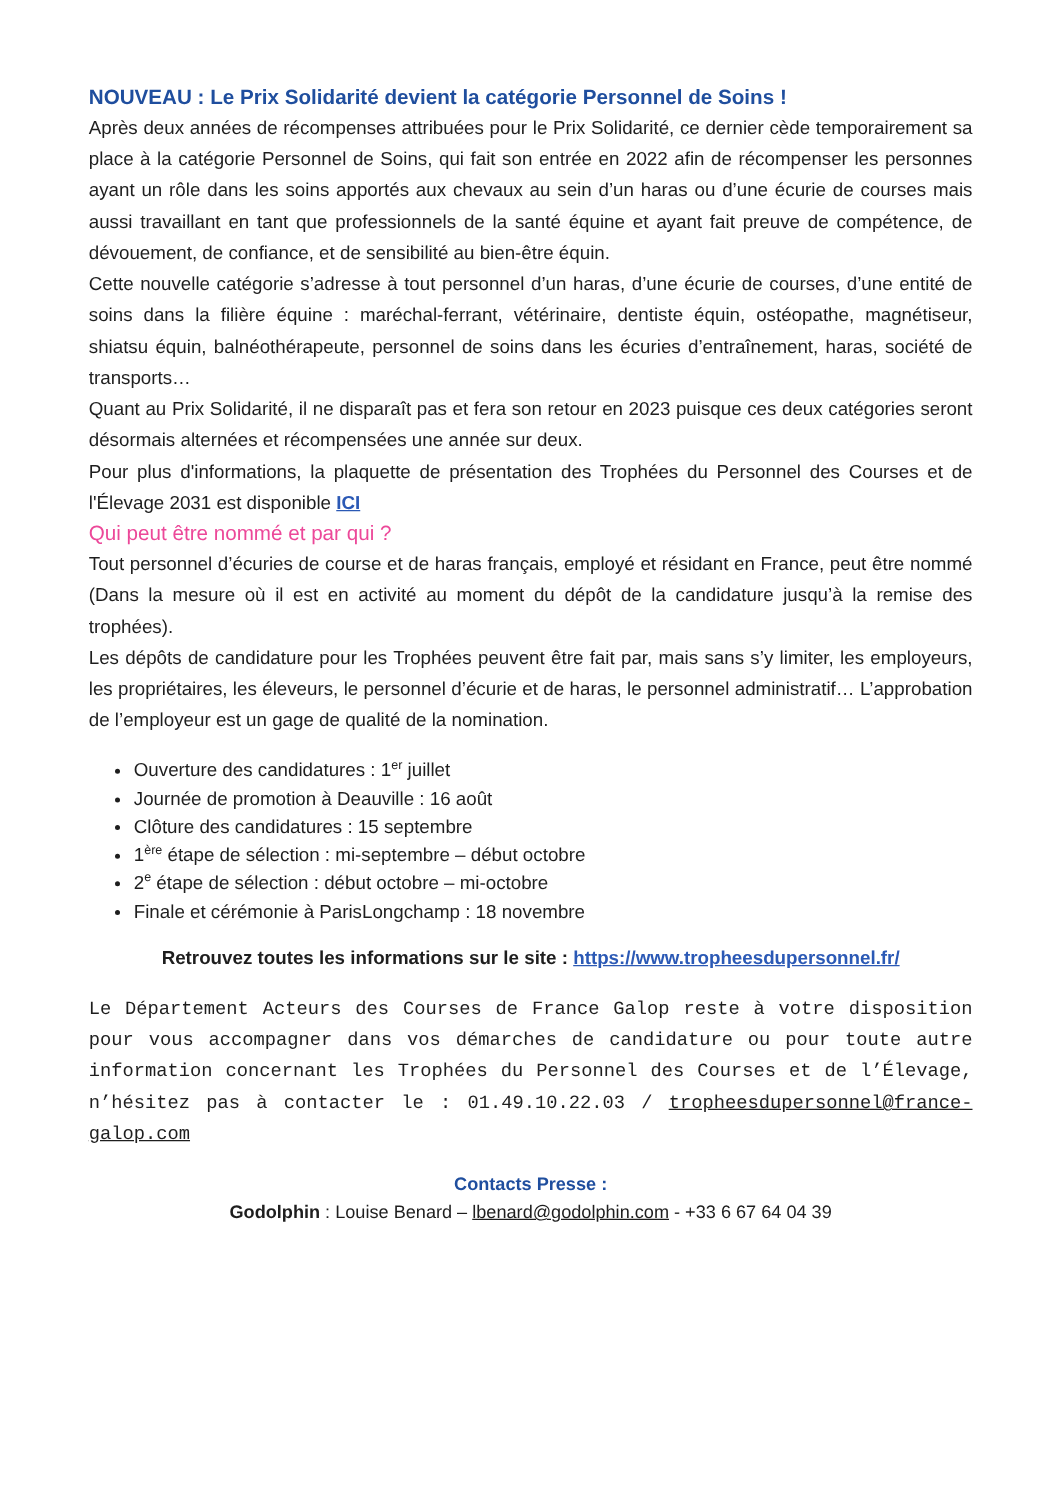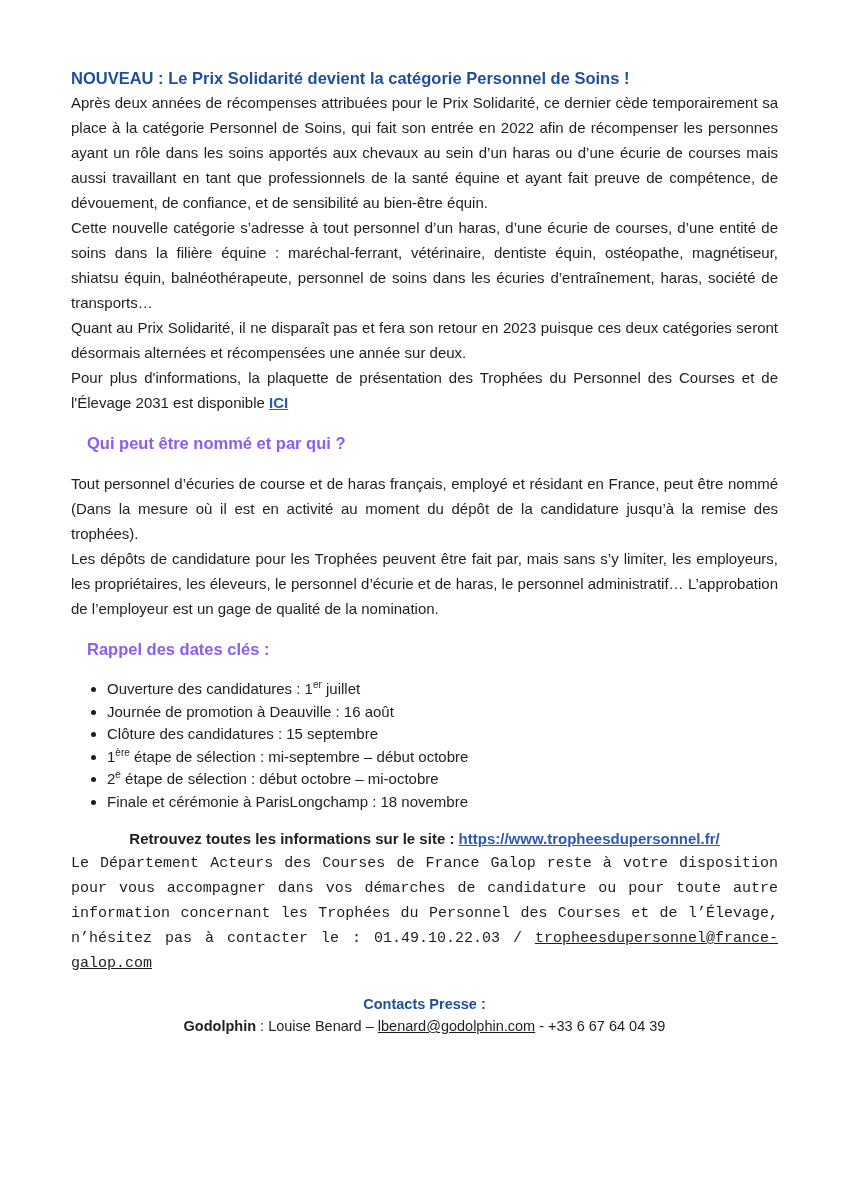--- a/index.html
+++ b/index.html
@@ -34,25 +34,25 @@
     font-size: 15px;
     line-height: 25px;
     text-align: justify;
     color: #1e1e1e;
   }
   .p1 { margin-top: 15px; }
   .p2 { margin-top: 16px; }
   .p3 { margin-top: 12px; }
   .p4 { margin-top: 8px; }
   h2.doc-h2, h3.doc-h2 {
-    margin: 16px;
+    margin: 0;
     font-size: 16.5px;
     line-height: 24px;
-    font-weight: bold;
-    color: #8b5cf6;
+    font-weight: normal;
+    color: #ec4899;
   }
   .h2 { margin-top: 25px; }
   .p5 { margin-top: 16px; }
   .p6 { margin-top: 16px; }
   .h3 { margin-top: 24px; }
   ul.dates {
     margin: 17px 0 0 0;
     padding-left: 36px;
     list-style: disc;
   }
@@ -60,21 +60,21 @@
     font-size: 15px;
     line-height: 22.5px;
     color: #1e1e1e;
   }
   sup.ord {
     font-size: 10px;
     line-height: 0;
     vertical-align: super;
   }
   .site-line {
-    margin: 14px 0 0 0;
+    margin: 14px 0 16px 0;
     font-size: 15px;
     line-height: 24px;
     font-weight: bold;
     text-align: center;
     color: #1e1e1e;
   }
   .p7 {
     margin-top: 17px;
     font-size: 15px;
     line-height: 22.5px;
@@ -129,21 +129,20 @@
   <p class="body-p p3">Quant au Prix Solidarité, il ne disparaît pas et fera son retour en 2023 puisque ces deux catégories seront désormais alternées et récompensées une année sur deux.</p>
 
   <p class="body-p p4"><span>Pour plus d'informations, la plaquette de présentation des Trophées du Personnel des Courses et de l'Élevage 2031 est disponible </span><a class="link" href="#">ICI</a></p>
 
   <h2 class="doc-h2 h2">Qui peut être nommé et par qui ?</h2>
 
   <p class="body-p p5">Tout personnel d’écuries de course et de haras français, employé et résidant en France, peut être nommé (Dans la mesure où il est en activité au moment du dépôt de la candidature jusqu’à la remise des trophées).</p>
 
   <p class="body-p p6">Les dépôts de candidature pour les Trophées peuvent être fait par, mais sans s’y limiter, les employeurs, les propriétaires, les éleveurs, le personnel d’écurie et de haras, le personnel administratif… L’approbation de l’employeur est un gage de qualité de la nomination.</p>
 
-  <h3 class="doc-h2 h3">Rappel des dates clés :</h3>
 
   <ul class="dates">
     <li><span>Ouverture des candidatures : 1</span><sup class="ord">er</sup><span> juillet</span></li>
     <li><span>Journée de promotion à Deauville : 16 août</span><sup class="ord"></sup><span></span></li>
     <li><span>Clôture des candidatures : 15 septembre</span><sup class="ord"></sup><span></span></li>
     <li><span>1</span><sup class="ord">ère</sup><span> étape de sélection : mi-septembre – début octobre</span></li>
     <li><span>2</span><sup class="ord">e</sup><span> étape de sélection : début octobre – mi-octobre</span></li>
     <li><span>Finale et cérémonie à ParisLongchamp : 18 novembre</span><sup class="ord"></sup><span></span></li>
   </ul>
 

